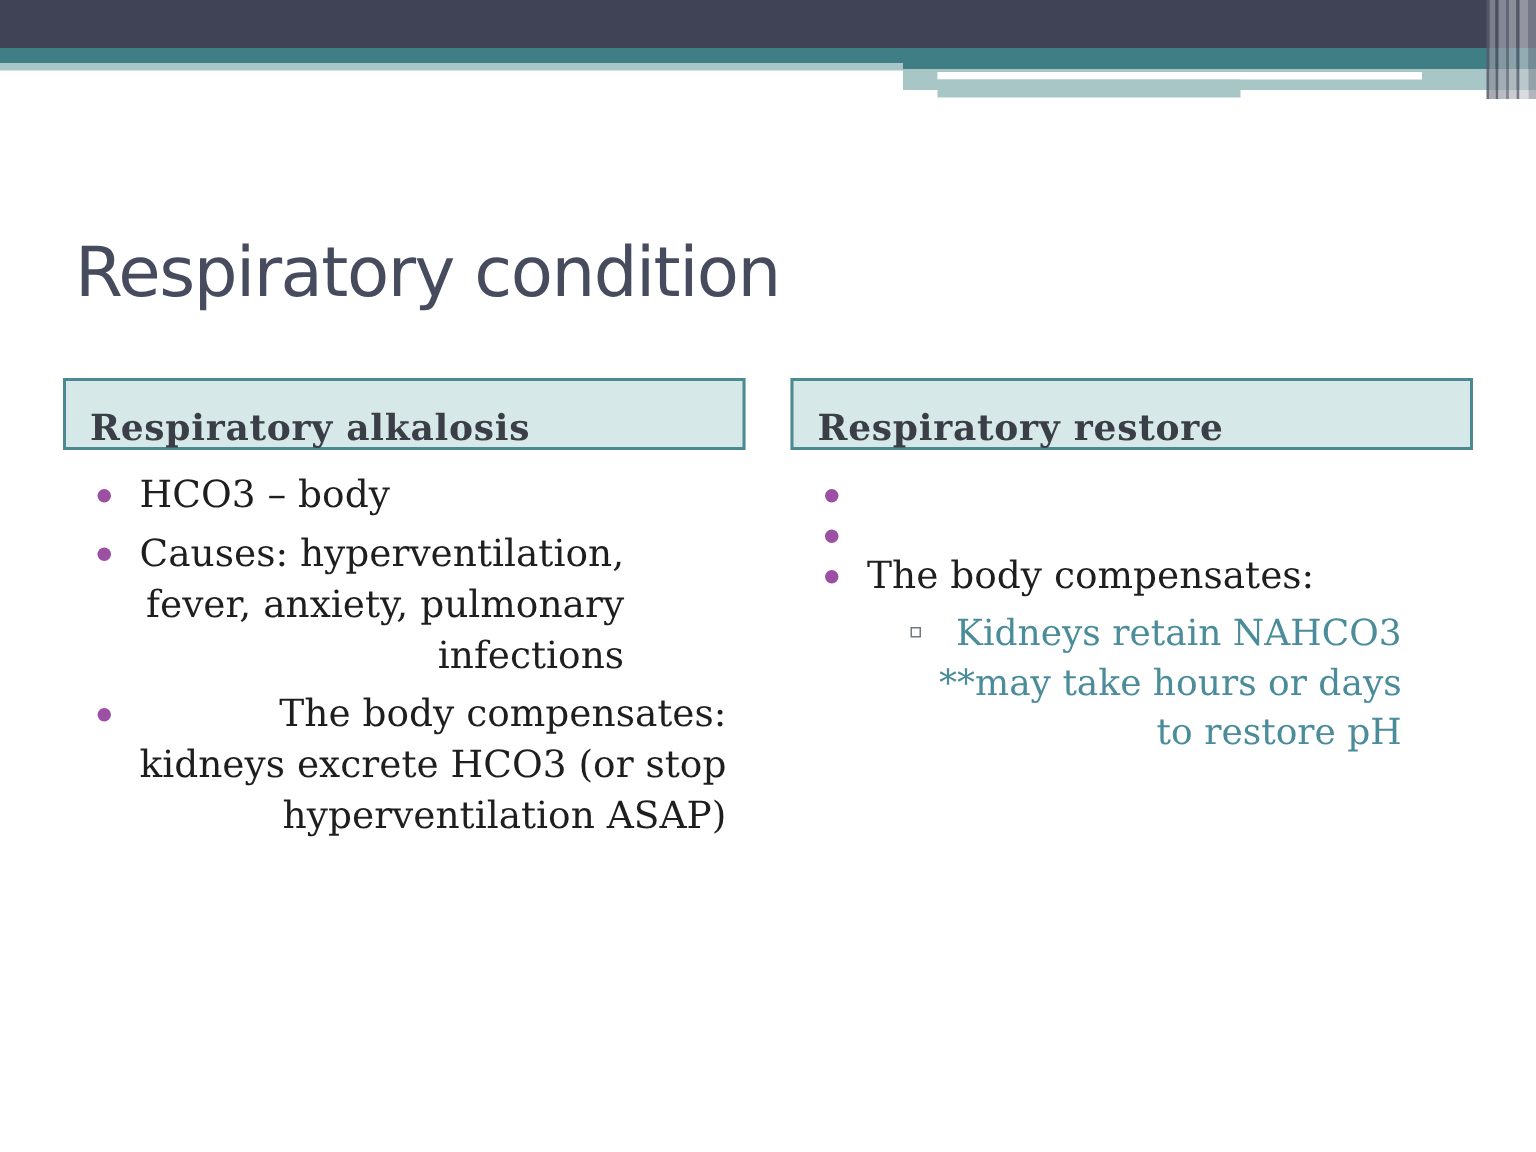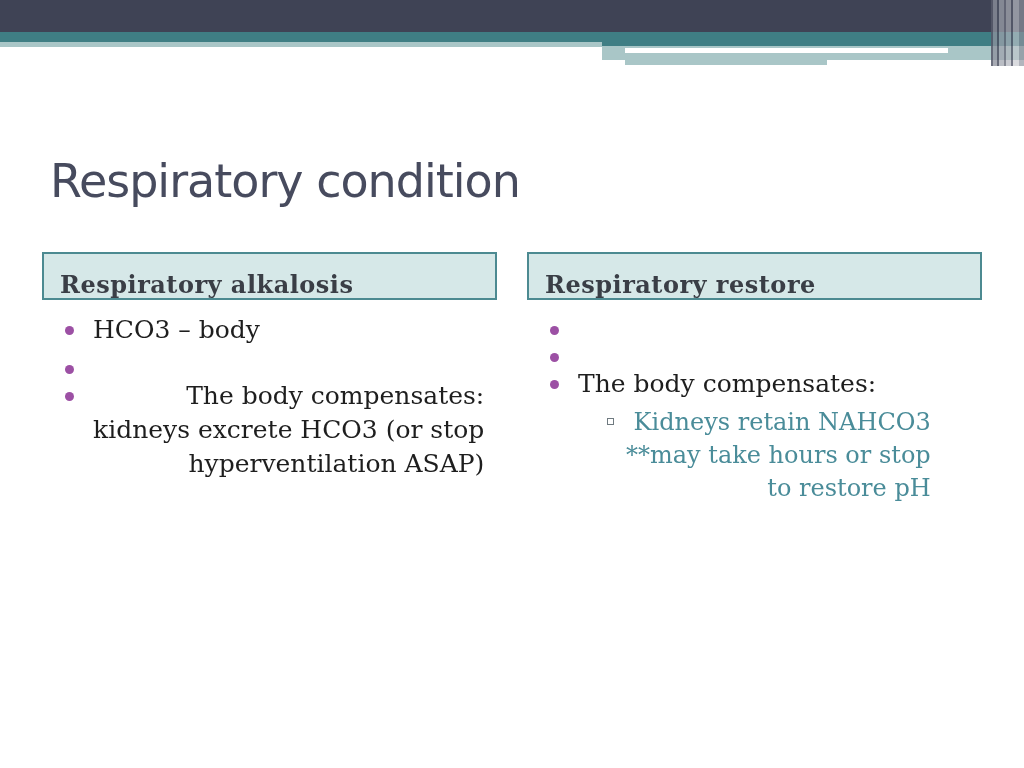--- a/index.html
+++ b/index.html
@@ -93,20 +93,23 @@
       <div class="bullet-item">
         <span class="bullet-marker">
             <span class="bullet-dot"></span>
           </span>
         <span class="bullet-text">HCO3 – body</span>
       </div>
       <div class="bullet-item">
         <span class="bullet-marker">
             <span class="bullet-dot"></span>
           </span>
+        <span class="bullet-text">Causes: hyperventilation,
+fever, anxiety, pulmonary
+infections</span>
       </div>
       <div class="bullet-item">
         <span class="bullet-marker">
             <span class="bullet-dot"></span>
           </span>
         <span class="bullet-text">The body compensates:
 kidneys excrete HCO3 (or stop
 hyperventilation ASAP)</span>
       </div>
     </div>
@@ -132,20 +135,20 @@
             <span class="bullet-dot"></span>
           </span>
         <span class="bullet-text">The body compensates:</span>
       </div>
       <div class="sub-bullets">
         <div class="sub-item">
           <span class="sub-marker">
               <span class="sub-square"></span>
             </span>
           <span class="sub-text">Kidneys retain NAHCO3
-**may take hours or stop
+**may take hours or days
 to restore pH</span>
         </div>
       </div>
     </div>
   </div>
 
 </div>
 
 </body></html>

